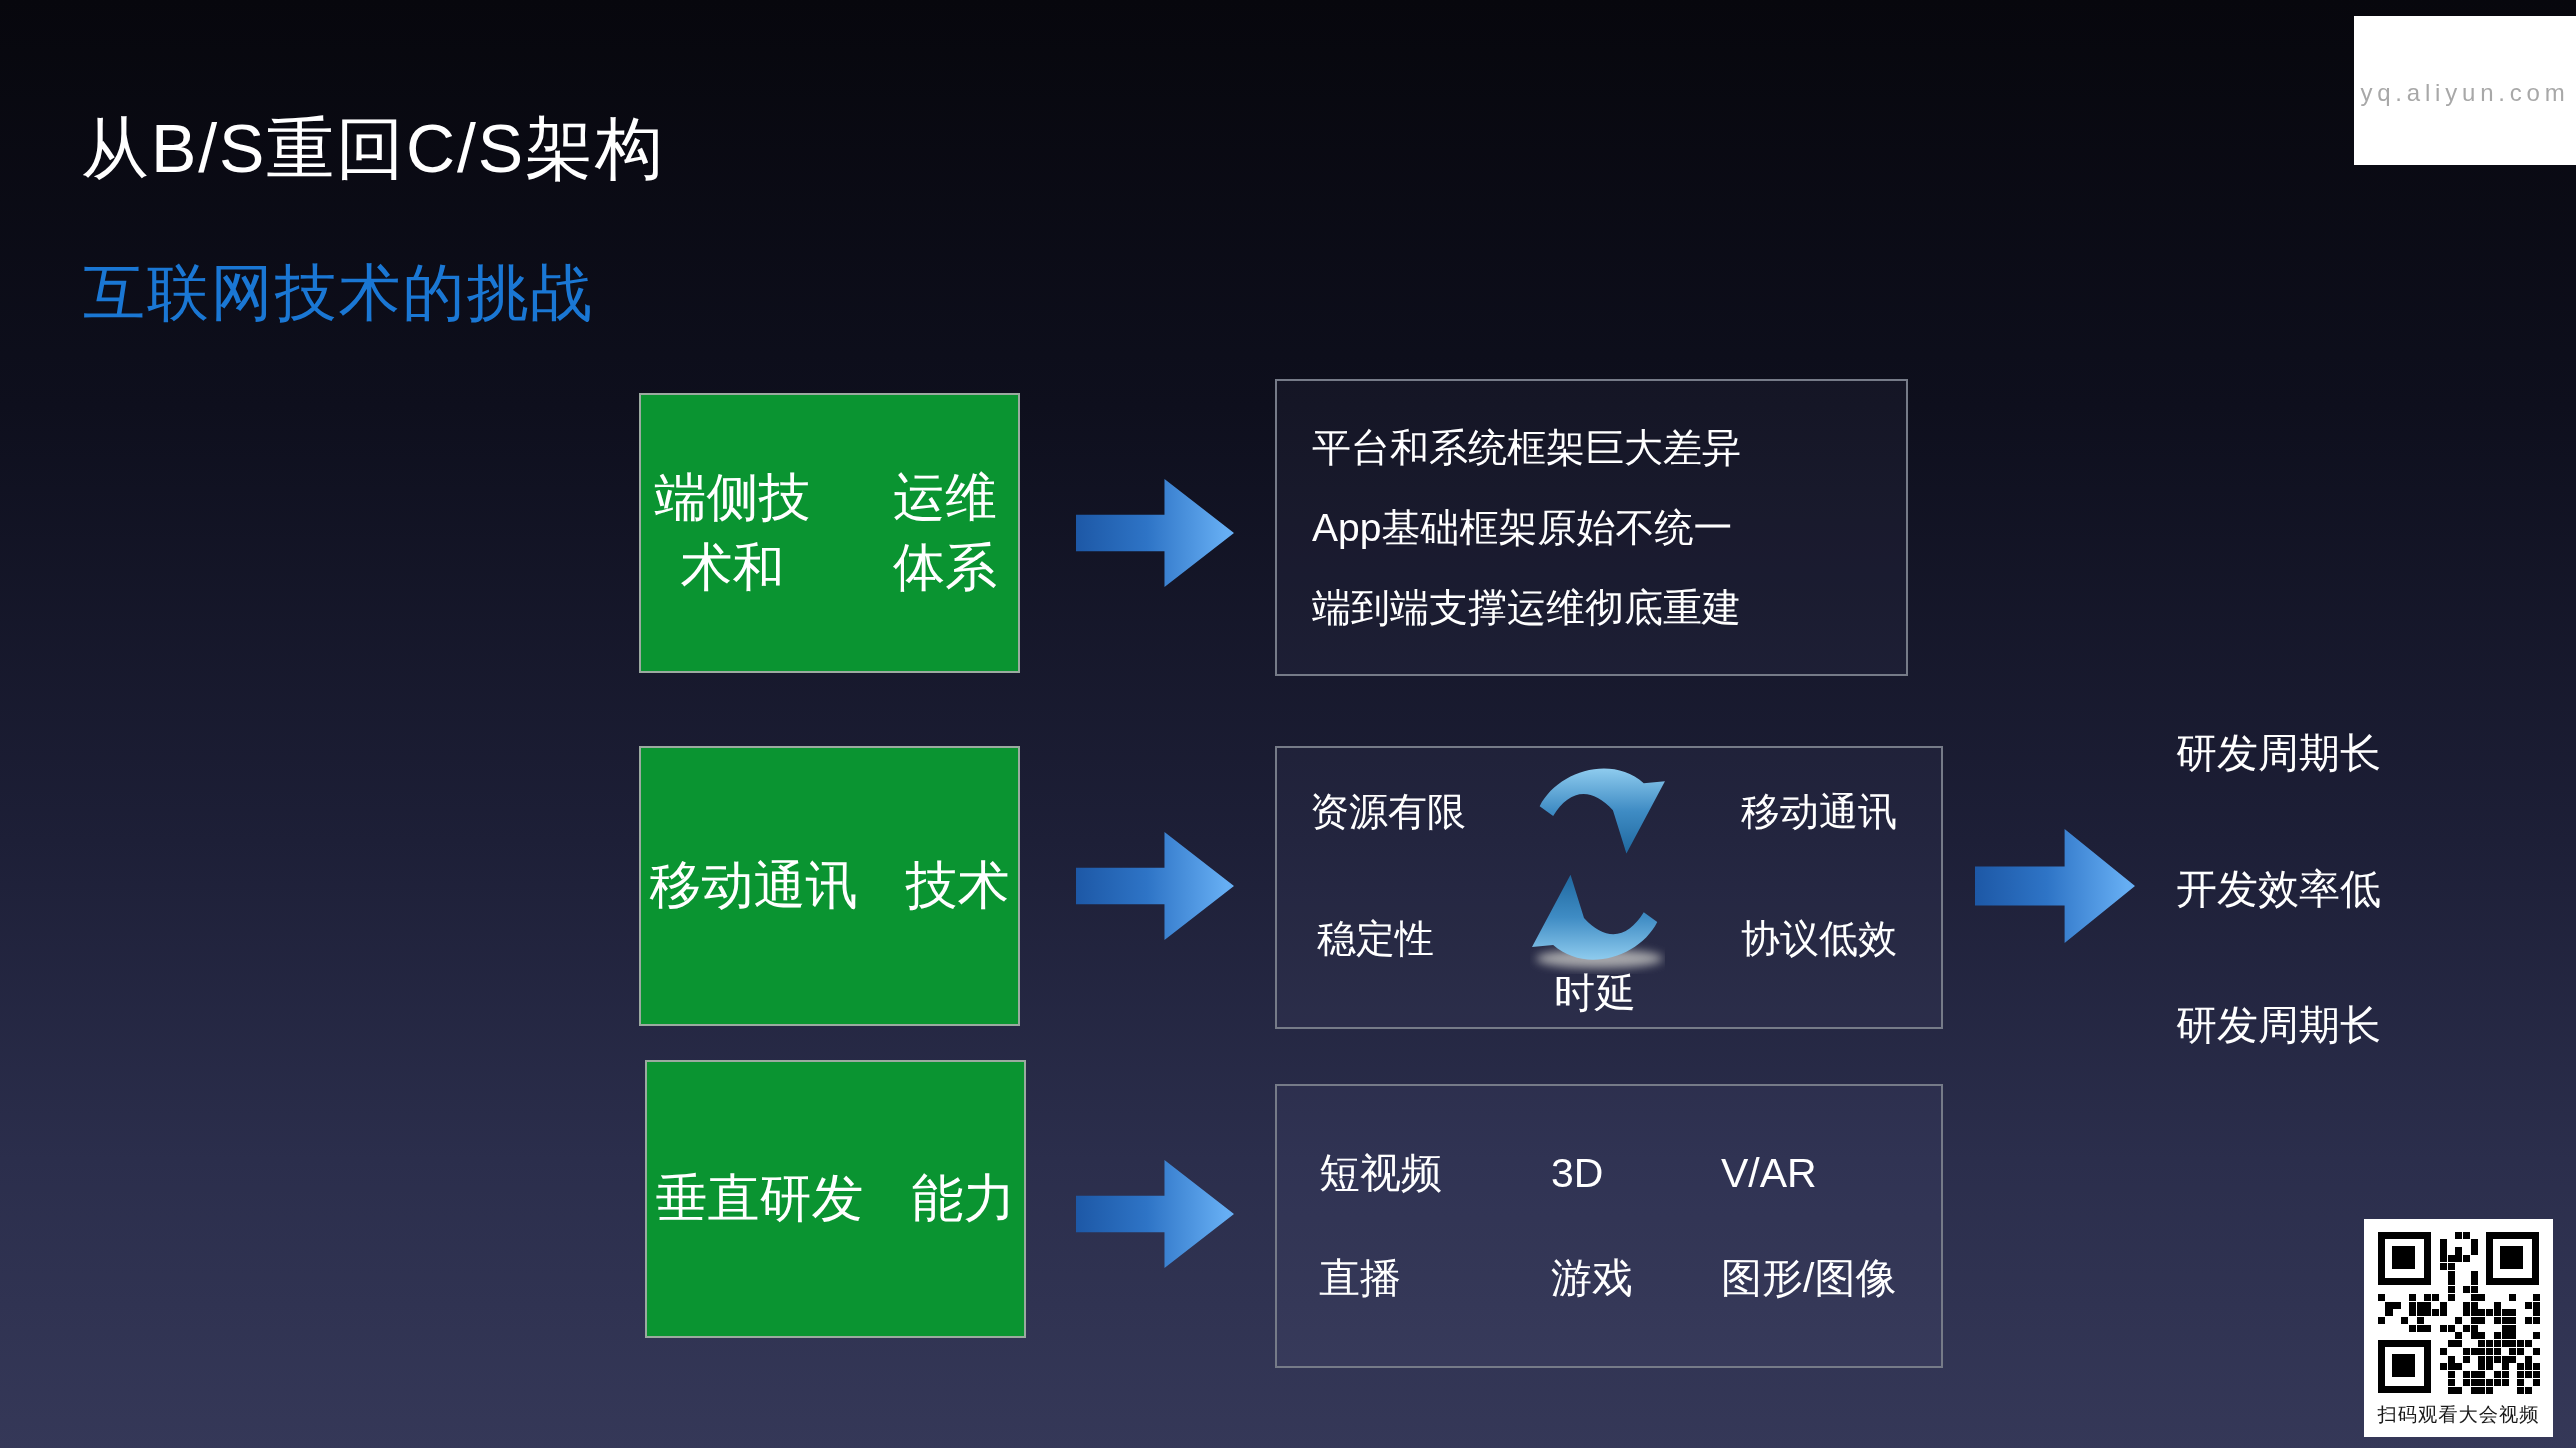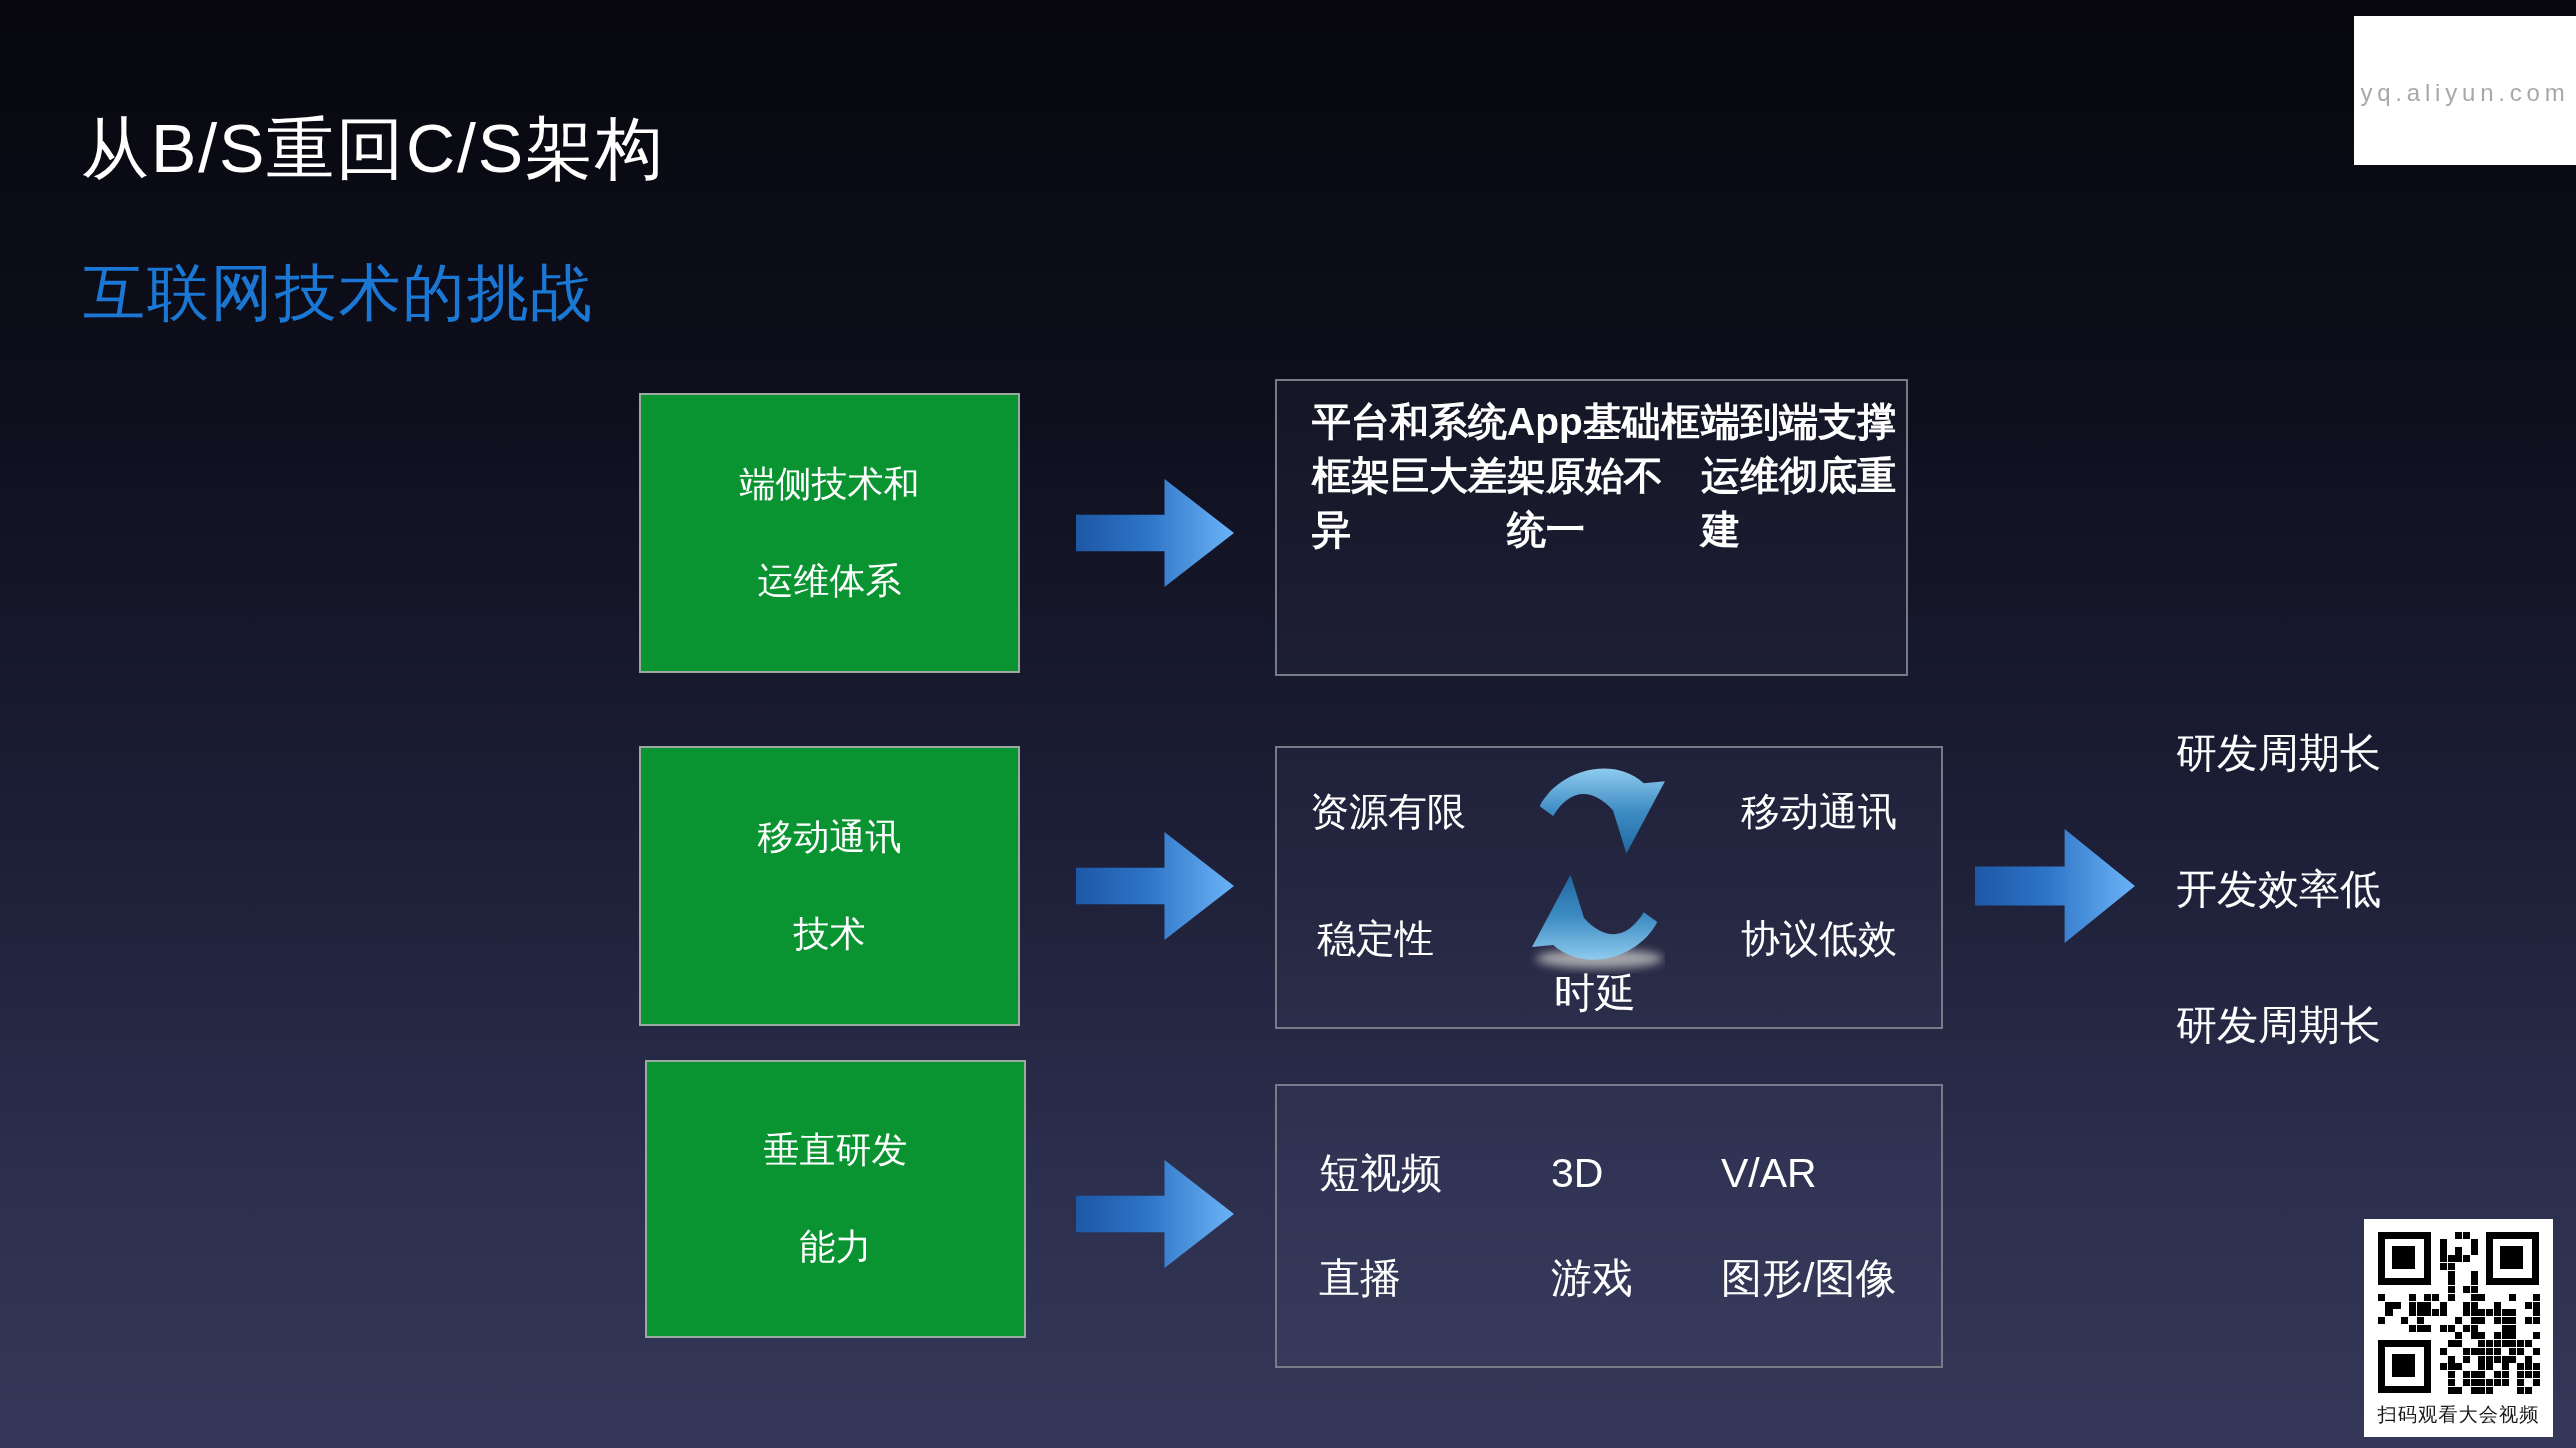--- a/index.html
+++ b/index.html
@@ -8,22 +8,22 @@
     background:linear-gradient(180deg,#07070d 0%,#0e0f1d 28%,#1d1f37 58%,#2b2e4c 80%,#353858 100%);
     font-family:"Liberation Sans","DejaVu Sans",sans-serif;color:#fff;
   }
   .abs{position:absolute;}
   .title{left:81px;top:104px;font-size:68px;letter-spacing:1.9px;color:#ffffff;white-space:nowrap;}
   .subtitle{left:83px;top:251px;font-size:62px;letter-spacing:1.9px;color:#1a77d4;white-space:nowrap;}
 
   
   .gbox{
     width:381px;height:280px;background:#0a9431;border:2.9px solid #9baaa0;
-    display:flex;flex-direction:column;align-items:center;justify-content:center;
-    gap:48px;font-size:36px;text-align:center;box-sizing:border-box;
+    display:flex;align-items:center;justify-content:center;
+    gap:48px;font-size:52px;text-align:center;box-sizing:border-box;
   }
   #gbox1{left:639px;top:393px;}
   #gbox2{left:639px;top:746px;}
   #gbox3{left:645px;top:1060px;height:278px;}
 
   
   .arrow{
     width:158px;height:108px;
     background:linear-gradient(90deg,#1d58a6 0%,#2e74c6 45%,#66aef3 95%);
     clip-path:polygon(0 33%,56% 33%,56% 0%,100% 50%,56% 100%,56% 67%,0 67%);
@@ -31,22 +31,22 @@
   #arrow1{left:1076px;top:479px;}
   #arrow2{left:1076px;top:832px;}
   #arrow3{left:1076px;top:1160px;}
   #arrow4{left:1975px;top:829px;width:160px;height:114px;}
 
   
   .cbox{
     border:2.9px solid #767b88;background:rgba(150,160,210,0.05);box-sizing:border-box;
   }
   #cbox1{left:1275px;top:379px;width:633px;height:297px;
-    display:flex;justify-content:space-evenly;
-    padding:13.5px 9.7px 13.5px 35px;font-size:39px;font-weight:bold;}
+    display:flex;flex-direction:column;justify-content:space-evenly;
+    padding:13.5px 9.7px 13.5px 35px;font-size:39px;}
   #cbox2{left:1275px;top:746px;width:668px;height:283px;font-size:39px;}
   #cbox3{left:1275px;top:1084px;width:668px;height:284px;
     display:flex;flex-direction:column;justify-content:center;gap:50px;
     padding-left:42px;font-size:41px;}
   .c2-label{position:absolute;white-space:nowrap;}
   .row3-line{display:flex;align-items:baseline;}
   .col1{width:232px;}
   .col2{width:170px;}
 
   

